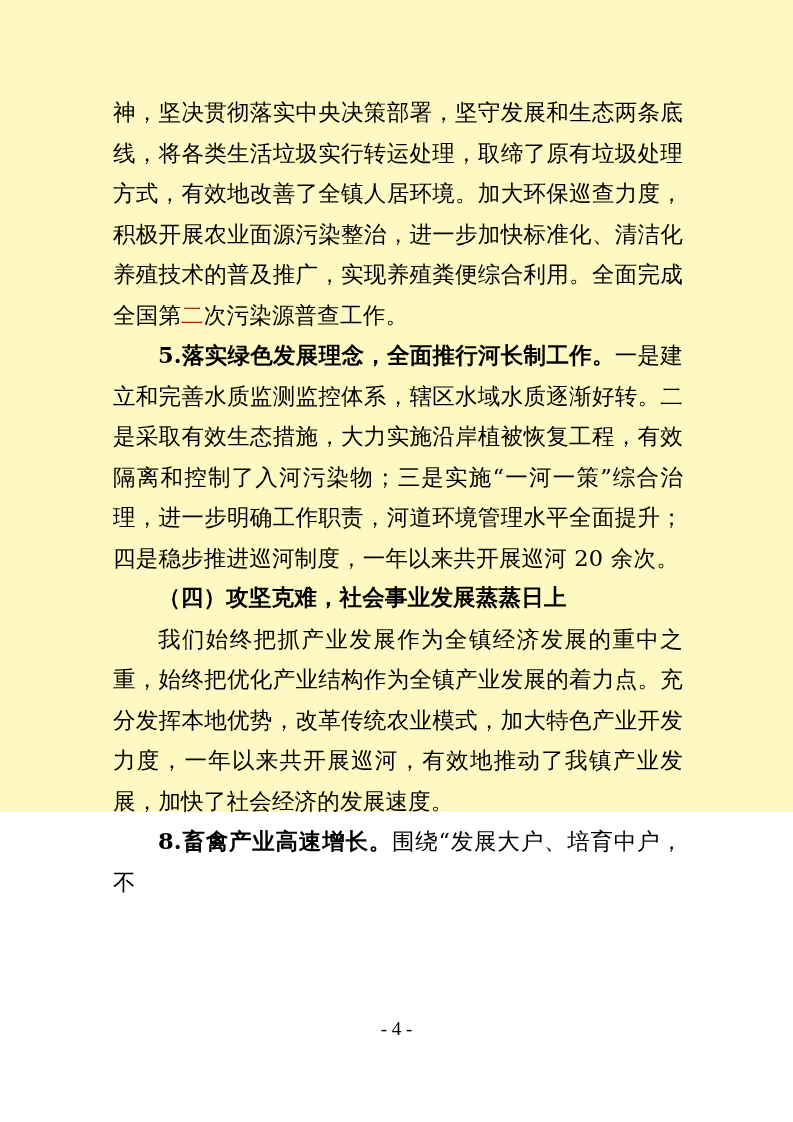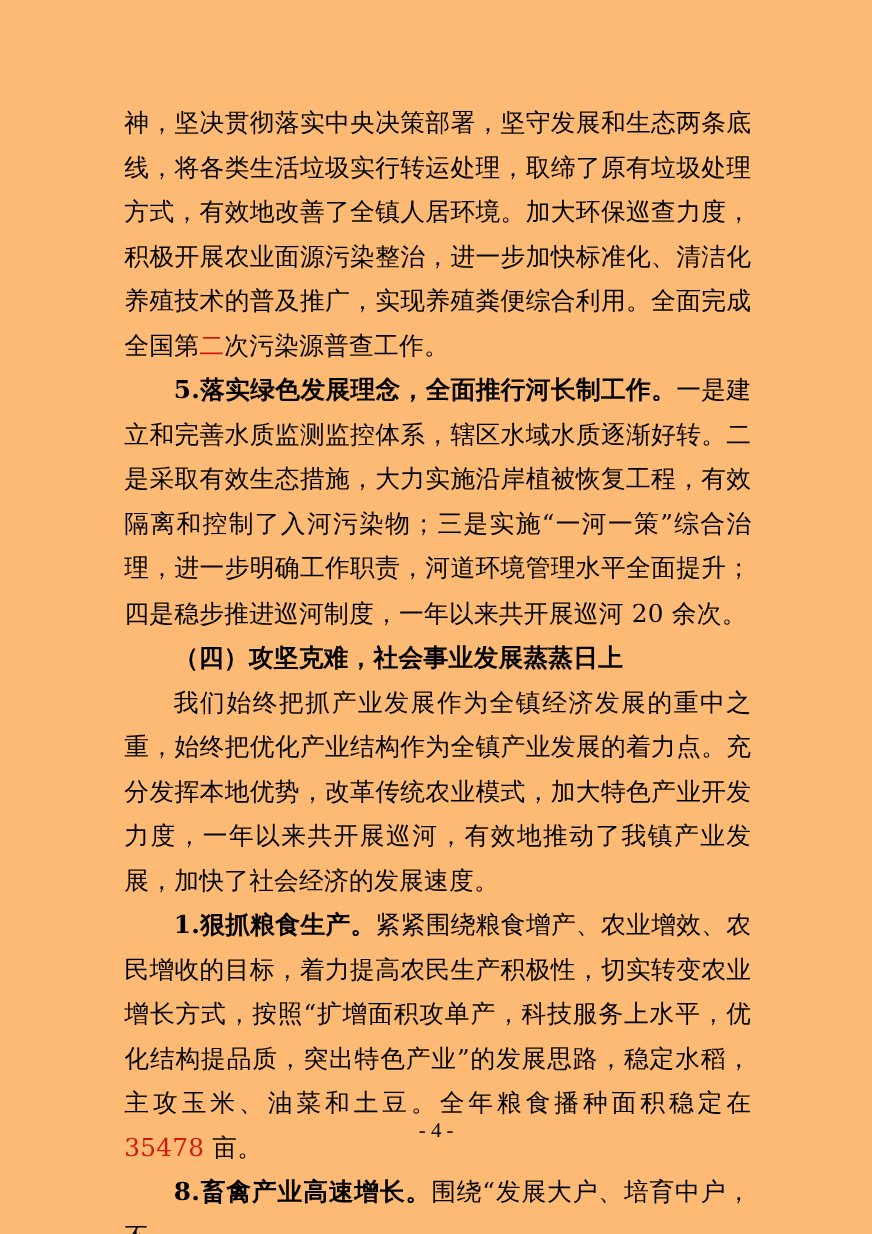--- a/index.html
+++ b/index.html
@@ -13,22 +13,22 @@
     position: relative;
     font-family: "DejaVu Serif", "Liberation Serif", serif;
     color: #000000;
     overflow: hidden;
   }
   .page {
     position: absolute;
     left: 0;
     top: 0;
     width: 793px;
-    height: 1122px;
-    background: #fdba74;
+    height: 812px;
+    background: #fef9c3;
   }
   .content {
     position: absolute;
     left: 113px;
     top: 92px;
     width: 570px;
   }
   p {
     margin: 0 0 0 0;
     font-size: 22.5px;
@@ -64,17 +64,16 @@
 </style>
 </head>
 <body>
 
 <div class="page">
   <div class="content">
     <p class="para" id="p1"><span>神，坚决贯彻落实中央决策部署，坚守发展和生态两条底线，将各类生活垃圾实行转运处理，取缔了原有垃圾处理方式，有效地改善了全镇人居环境。加大环保巡查力度，积极开展农业面源污染整治，进一步加快标准化、清洁化养殖技术的普及推广，实现养殖粪便综合利用。全面完成全国第</span><span class="red">二</span><span>次污染源普查工作。</span></p>
     <p class="para indent" id="p2"><span class="bold">5.落实绿色发展理念，全面推行河长制工作。</span><span>一是建立和完善水质监测监控体系，辖区水域水质逐渐好转。二是采取有效生态措施，大力实施沿岸植被恢复工程，有效隔离和控制了入河污染物；三是实施“一河一策”综合治理，进一步明确工作职责，河道环境管理水平全面提升；四是稳步推进巡河制度，一年以来共开展巡河 20 余次。</span></p>
     <p class="para heading" id="p3"><span class="bold">（四）攻坚克难，社会事业发展蒸蒸日上</span></p>
     <p class="para indent" id="p4"><span>我们始终把抓产业发展作为全镇经济发展的重中之重，始终把优化产业结构作为全镇产业发展的着力点。充分发挥本地优势，改革传统农业模式，加大特色产业开发力度，一年以来共开展巡河，有效地推动了我镇产业发展，加快了社会经济的发展速度。</span></p>
-    <p class="para indent" id="p5"><span class="bold">1.狠抓粮食生产。</span><span>紧紧围绕粮食增产、农业增效、农民增收的目标，着力提高农民生产积极性，切实转变农业增长方式，按照“扩增面积攻单产，科技服务上水平，优化结构提品质，突出特色产业”的发展思路，稳定水稻，主攻玉米、油菜和土豆。全年粮食播种面积稳定在 </span><span class="red">35478</span><span> 亩。</span></p>
     <p class="para indent" id="p6"><span class="bold">8.畜禽产业高速增长。</span><span>围绕“发展大户、培育中户，不</span></p>
   </div>
   <div class="footer">- 4 -</div>
 </div>
 
 </body></html>

